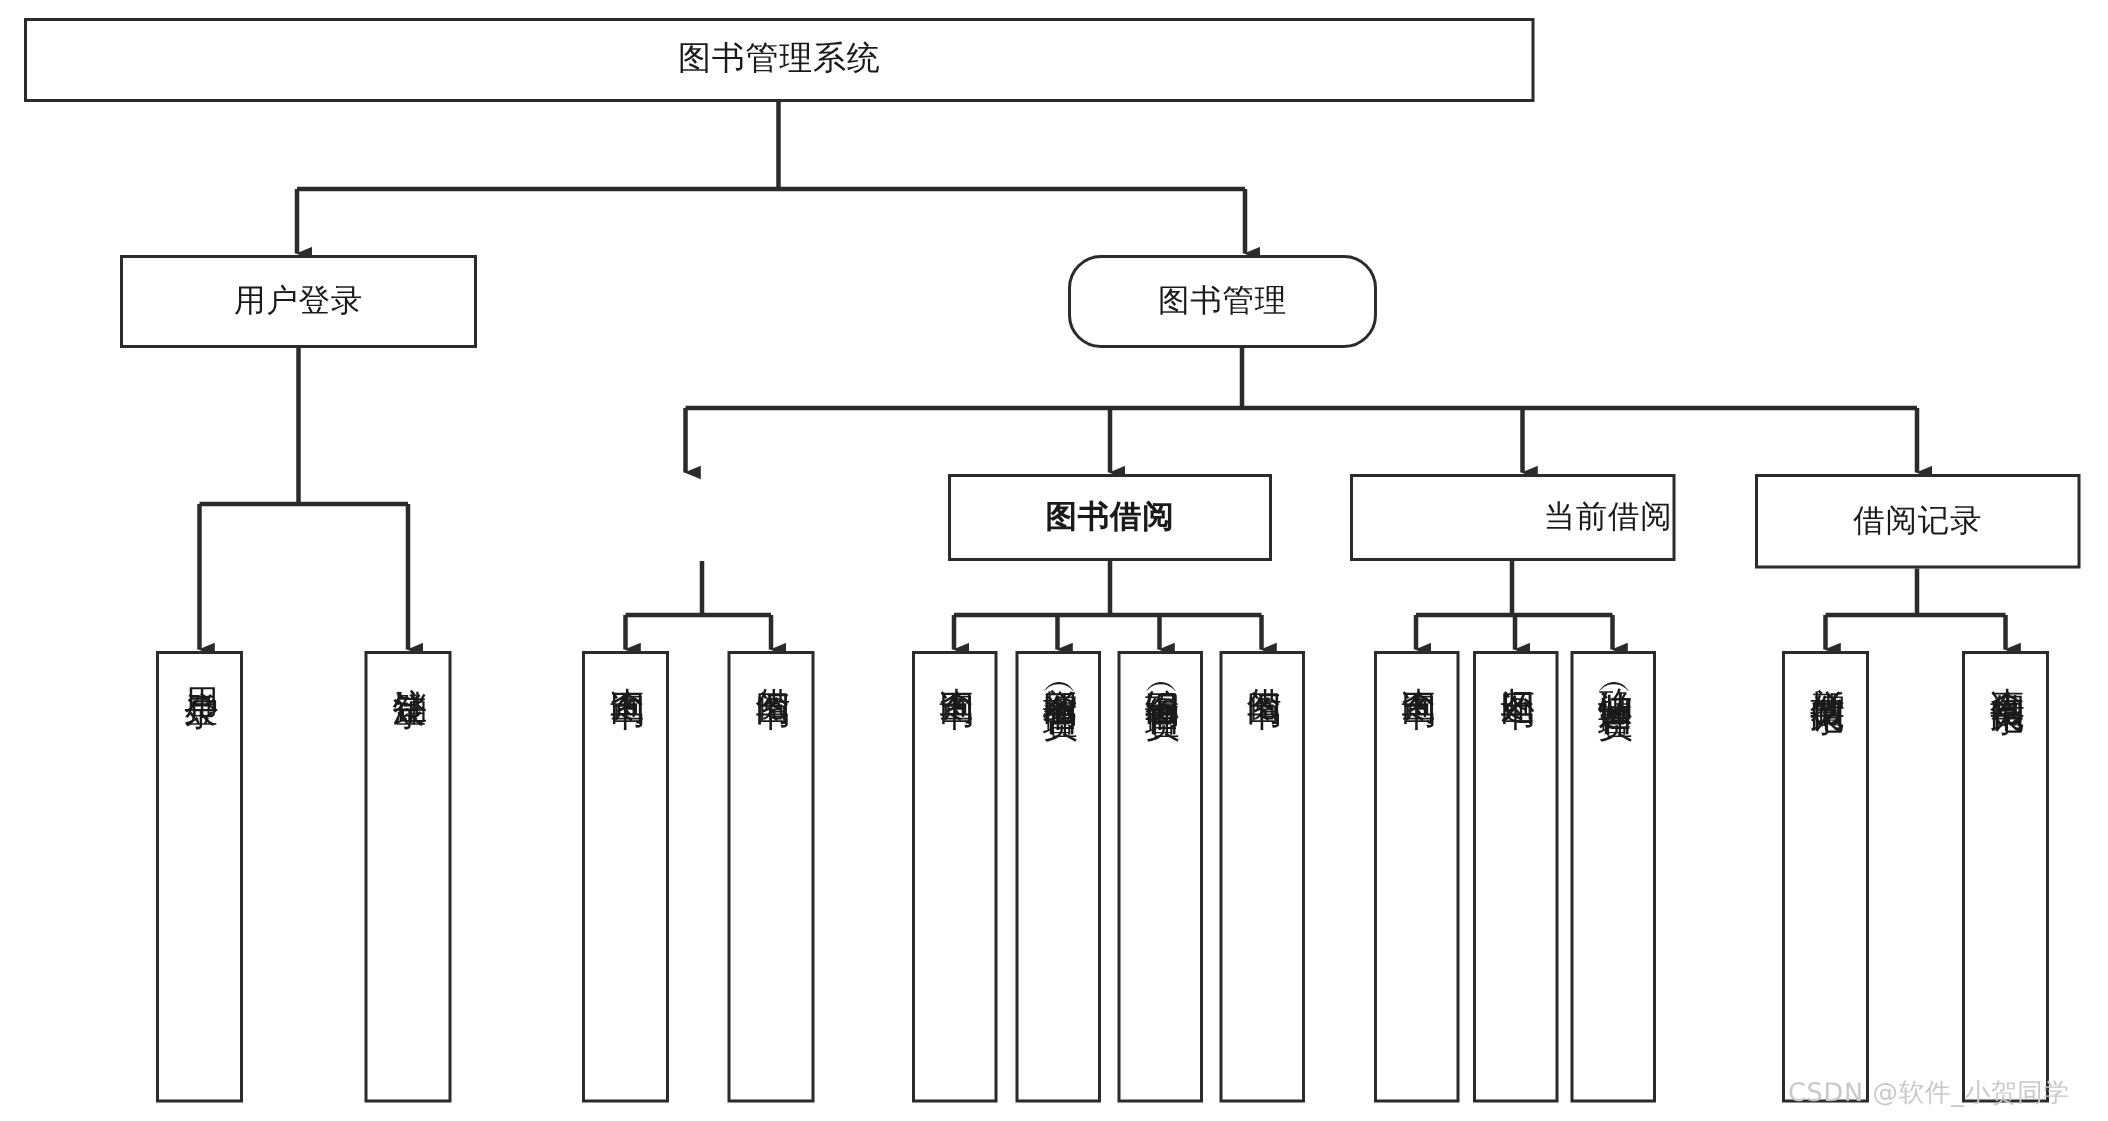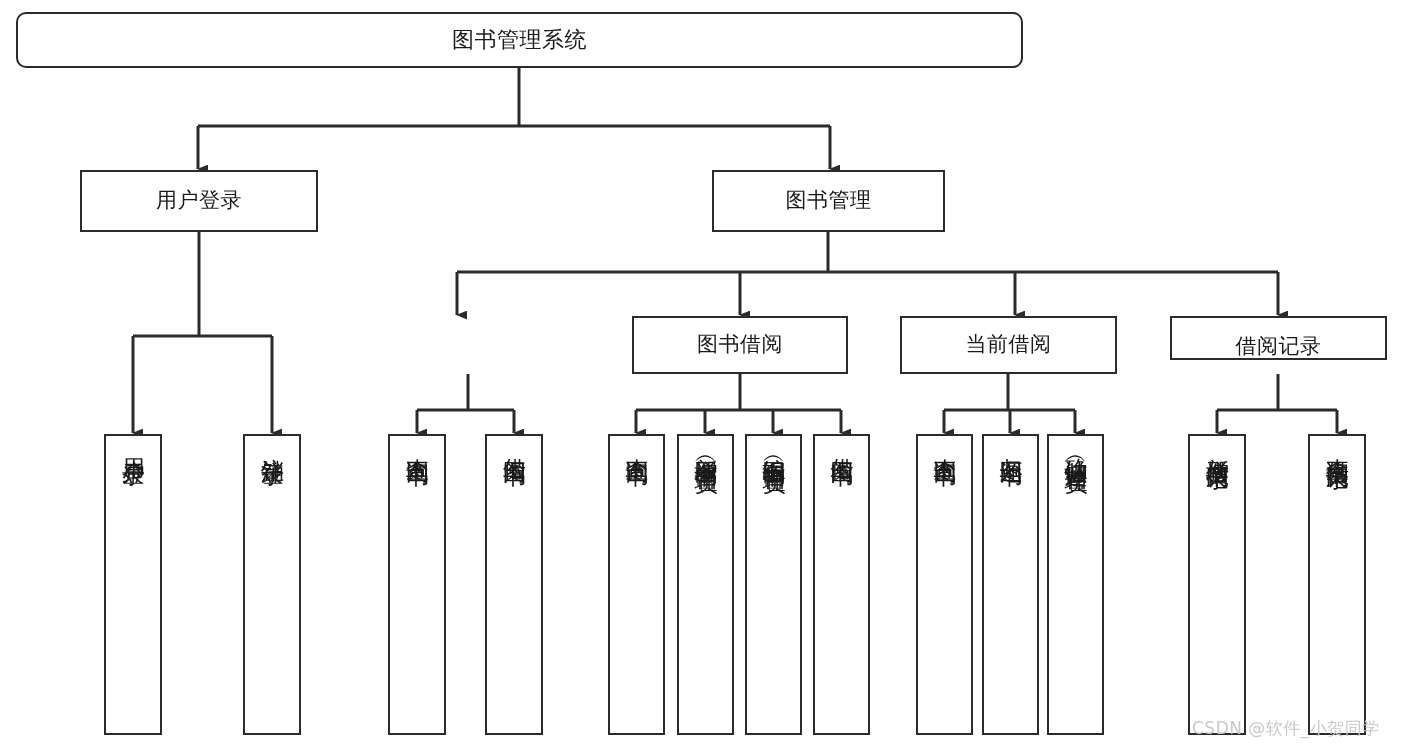--- a/index.html
+++ b/index.html
@@ -111,38 +111,38 @@
         <path d="M944,410 L944,433" marker-end="url(#arrow)"></path>
         <path d="M1010,410 L1010,433" marker-end="url(#arrow)"></path>
         <path d="M1075,410 L1075,433" marker-end="url(#arrow)"></path>
         <path d="M1278,374 L1278,410"></path>
         <path d="M1217,410 L1337,410"></path>
         <path d="M1217,410 L1217,433" marker-end="url(#arrow)"></path>
         <path d="M1337,410 L1337,433" marker-end="url(#arrow)"></path>
       </g>
   </svg>
 
-  <div class="node horiz root" style="left:16px;top:12px;width:1007px;height:56px;border-radius:10px;">
+  <div class="node horiz root" style="left:16px;top:12px;width:1007px;height:56px;">
     <span class="label">图书管理系统</span>
   </div>
 
   <div class="node horiz" style="left:80px;top:170px;width:238px;height:62px;">
     <span class="label">用户登录</span>
   </div>
-  <div class="node horiz" style="left:712px;top:170px;width:233px;height:62px;">
+  <div class="node horiz" style="left:712px;top:170px;width:206px;height:62px;border-radius:22px;">
     <span class="label">图书管理</span>
   </div>
 
-  <div class="node horiz" style="left:632px;top:316px;width:216px;height:58px;">
+  <div class="node horiz" style="left:632px;top:316px;width:216px;height:58px;font-weight:bold;">
     <span class="label">图书借阅</span>
   </div>
-  <div class="node horiz" style="left:900px;top:316px;width:217px;height:58px;">
+  <div class="node horiz" style="left:900px;top:316px;width:217px;height:58px;justify-content:flex-end;">
     <span class="label">当前借阅</span>
   </div>
-  <div class="node horiz" style="left:1170px;top:316px;width:217px;height:44px;align-items:flex-end;">
+  <div class="node horiz" style="left:1170px;top:316px;width:217px;height:63px;">
     <span class="label">借阅记录</span>
   </div>
 
   <div class="node vert" style="left:104px;top:434px;width:58px;height:301px;">
     <span class="label">用户登录</span>
   </div>
   <div class="node vert" style="left:243px;top:434px;width:58px;height:301px;">
     <span class="label">注销登录</span>
   </div>
 

